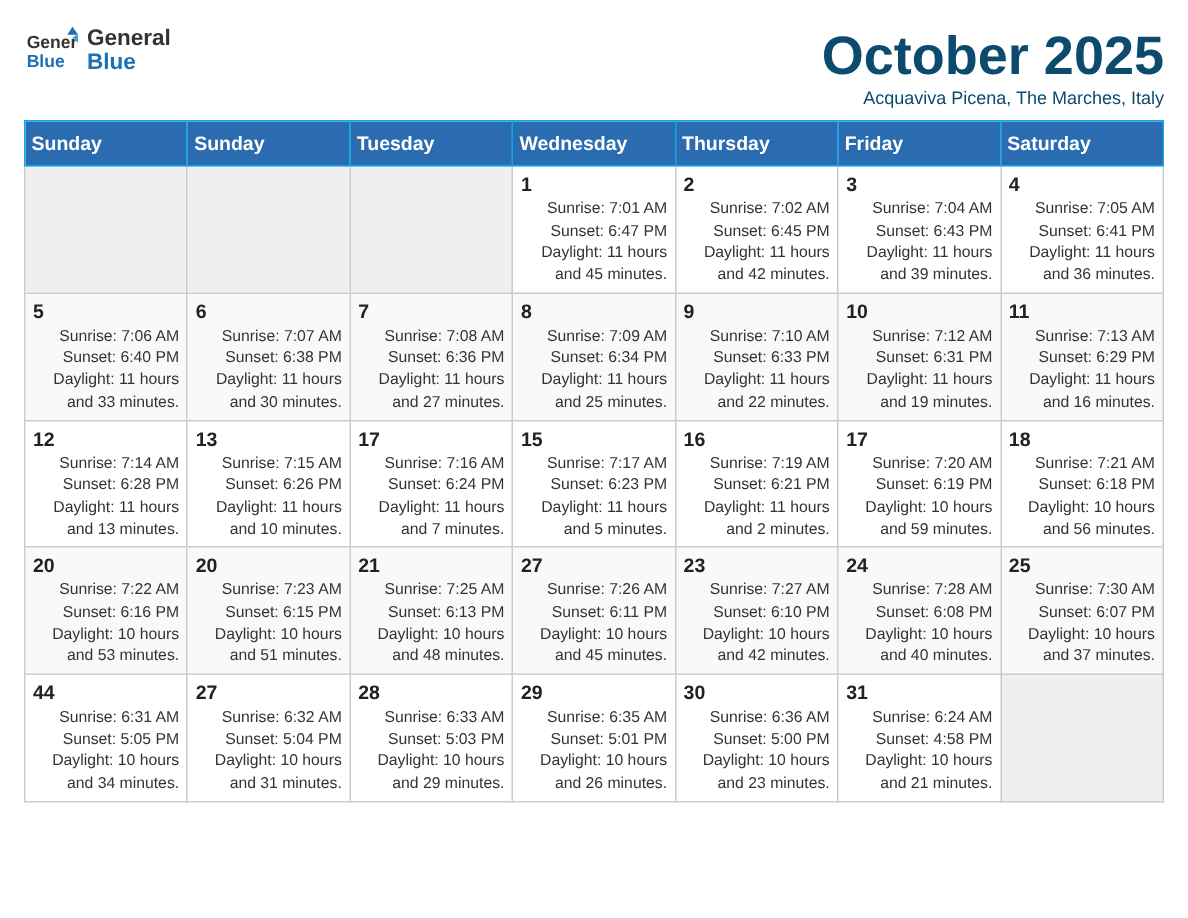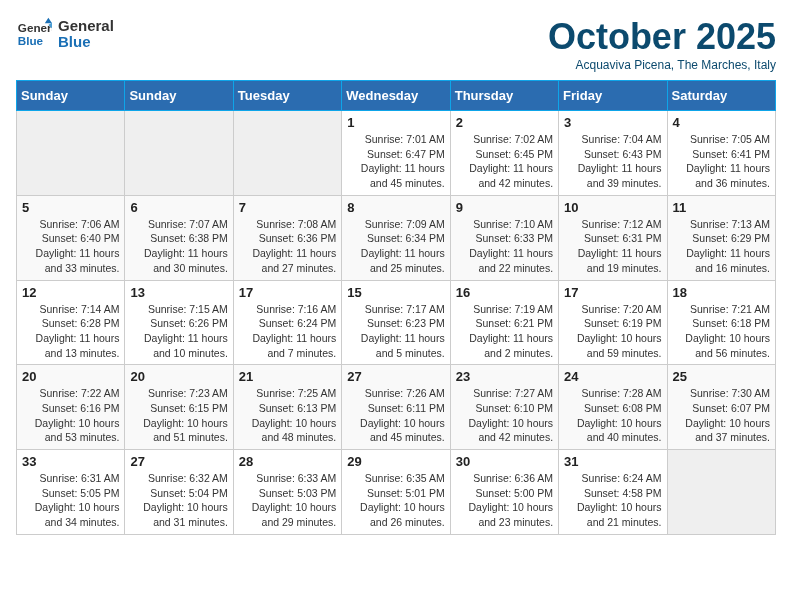--- a/index.html
+++ b/index.html
@@ -279,21 +279,21 @@
         </td>
         <td>
           <span class="day-number">25</span>
           <div class="day-info">Sunrise: 7:30 AM
 Sunset: 6:07 PM
 Daylight: 10 hours and 37 minutes.</div>
         </td>
       </tr>
       <tr>
         <td>
-          <span class="day-number">33</span>
+          <span class="day-number">44</span>
           <div class="day-info">Sunrise: 6:31 AM
 Sunset: 5:05 PM
 Daylight: 10 hours and 34 minutes.</div>
         </td>
         <td>
           <span class="day-number">27</span>
           <div class="day-info">Sunrise: 6:32 AM
 Sunset: 5:04 PM
 Daylight: 10 hours and 31 minutes.</div>
         </td>

